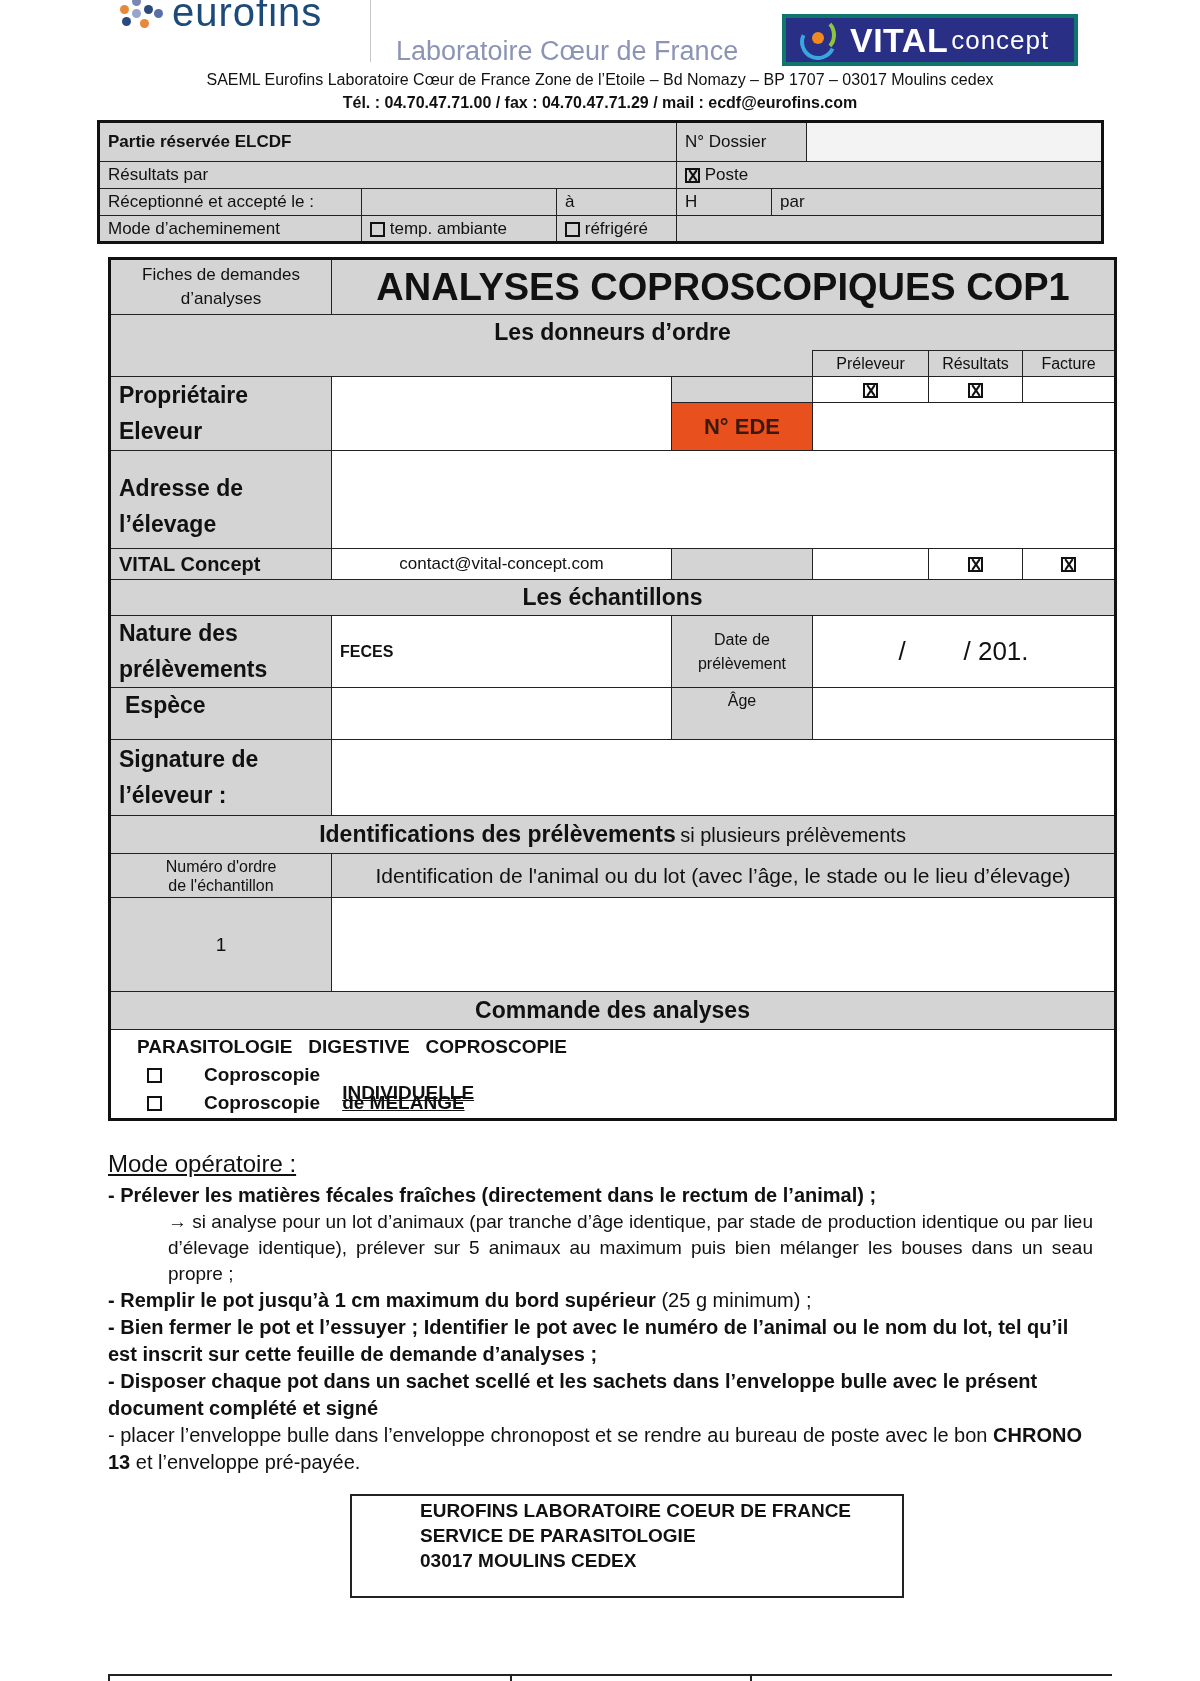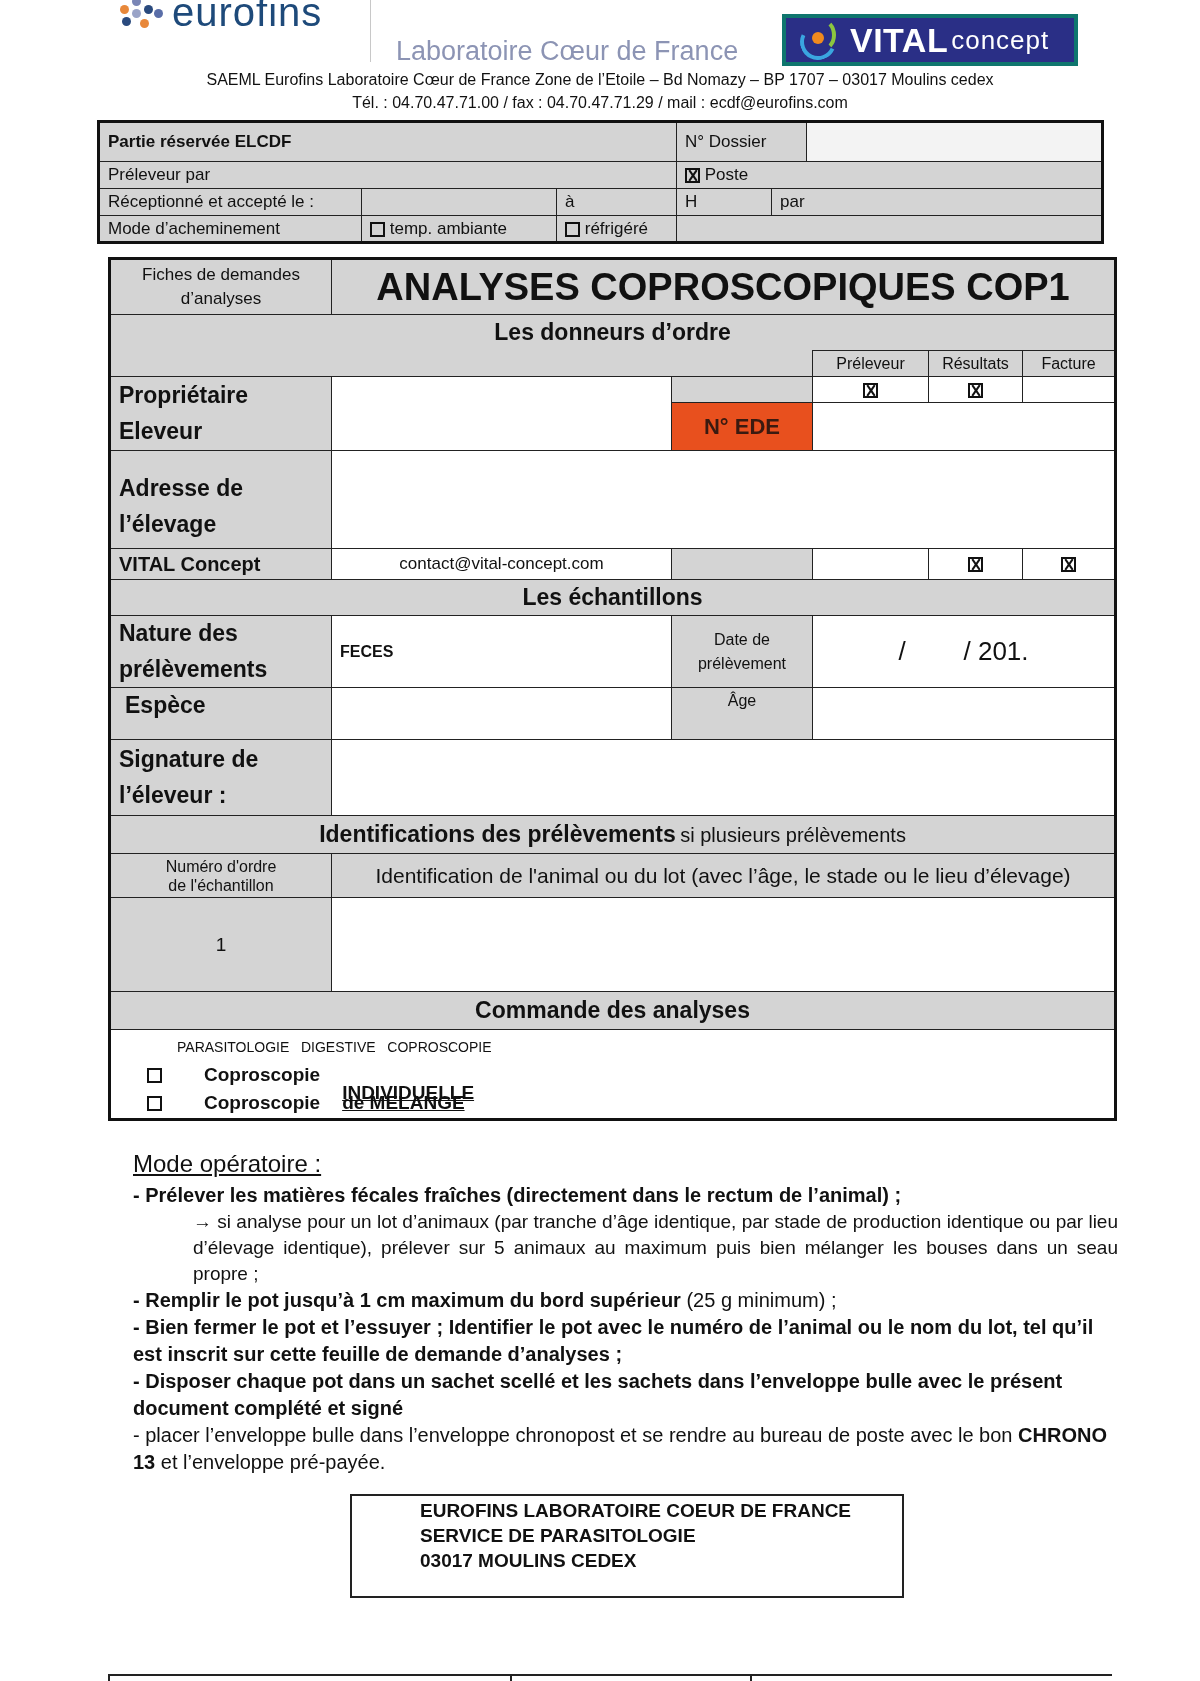--- a/index.html
+++ b/index.html
@@ -37,21 +37,21 @@
   .lbl-big { font-family: "Liberation Sans", sans-serif; font-weight: bold; font-size: 23px; line-height: 1.55; }
   .sec-title { font-family: "Liberation Sans", sans-serif; font-weight: bold; font-size: 23px; text-align: center; }
   .small { font-size: 16px; }
   .center { text-align: center; }
   .chk { display: inline-block; width: 15px; height: 15px; border: 2px solid #111; position: relative; vertical-align: middle; }
   .chk.x::before, .chk.x::after { content: ""; position: absolute; left: 5px; top: -1px; width: 2px; height: 13px; background: #111; }
   .chk.x::before { transform: rotate(35deg); }
   .chk.x::after { transform: rotate(-35deg); }
 
   
-  .inst { left: 133px; top: 1150px; width: 985px; font-family: "Liberation Sans", sans-serif; }
+  .inst { left: 108px; top: 1150px; width: 985px; font-family: "Liberation Sans", sans-serif; }
   .inst-title { font-size: 24px; text-decoration: underline; margin-bottom: 4px; }
   .inst p { font-size: 20px; line-height: 27px; }
   .inst .b { font-weight: bold; }
   .inst .sub { padding-left: 60px; text-align: justify; text-align-last: left; font-size: 19px; line-height: 26px; }
 
   .address-box { left: 350px; top: 1494px; width: 554px; height: 104px; border: 2px solid #222; padding: 2px 0 0 68px; font-family: "Liberation Sans", sans-serif; font-weight: bold; font-size: 19px; line-height: 25px; }
 
   .bottom-table { left: 108px; top: 1674px; width: 1004px; height: 12px; border-top: 2px solid #222; }
   .bottom-table .sep { position: absolute; top: 0; width: 2px; height: 12px; background: #222; }
 </style>
@@ -76,39 +76,39 @@
 <div class="abs vital-logo">
   <div class="vital-swirl">
     <div style="position:absolute;left:14px;top:14px;width:12px;height:12px;border-radius:50%;background:#f08a1e;"></div>
     <div style="position:absolute;left:2px;top:6px;width:36px;height:36px;border-radius:50%;border:4px solid transparent;border-bottom-color:#3aa6e0;border-left-color:#3aa6e0;transform:rotate(-20deg);"></div>
     <div style="position:absolute;left:8px;top:0px;width:30px;height:34px;border-radius:50%;border:4px solid transparent;border-right-color:#8cc63f;"></div>
   </div>
   <span class="vital-bold">VITAL</span>
   <span class="vital-light">concept</span>
 </div>
 <div class="abs addr-line" style="top:71px;">SAEML Eurofins Laboratoire Cœur de France Zone de l’Etoile – Bd Nomazy – BP 1707 – 03017 Moulins cedex</div>
-<div class="abs addr-line" style="top:94px;">Tél. : 04.70.47.71.00 / fax : 04.70.47.71.29 / mail : ecdf@eurofins.com</div>
+<div class="abs addr-line" style="top:94px;font-weight:bold;">Tél. : 04.70.47.71.00 / fax : 04.70.47.71.29 / mail : ecdf@eurofins.com</div>
 
 <table class="abs t1 grey">
   <colgroup>
     <col style="width:263px">
       <col style="width:195px">
       <col style="width:120px">
       <col style="width:95px">
       <col style="width:35px">
       <col style="width:296px">
   </colgroup>
   <tbody>
       <tr class="row0">
     <td colspan="3" style="font-weight:bold;">Partie réservée ELCDF</td>
     <td colspan="2">N° Dossier</td>
     <td class="white" style="background:#f3f3f3;"></td>
   </tr>
   <tr>
-    <td colspan="3">Préleveur par</td>
+    <td colspan="3">Résultats par</td>
     <td colspan="3">
       <span class="chk x"></span>
       <span>Poste</span>
     </td>
   </tr>
   <tr>
     <td>Réceptionné et accepté le :</td>
     <td></td>
     <td>à</td>
     <td>H</td>
@@ -234,21 +234,21 @@
   <tr style="height:94px;">
     <td class="grey center" style="font-size:19px;">1</td>
     <td colspan="6" class="white"></td>
   </tr>
 
   <tr style="height:38px;">
     <td colspan="7" class="grey sec-title">Commande des analyses</td>
   </tr>
   <tr style="height:90px;">
     <td colspan="7" class="white" style="vertical-align:top;padding:3px 0 0 26px;font-family:'Liberation Sans',sans-serif;">
-      <div style="font-weight:normal;font-size:14px;line-height:28px;white-space:pre;margin-left:40px;">PARASITOLOGIE   DIGESTIVE   COPROSCOPIE</div>
+      <div style="font-weight:bold;font-size:19px;line-height:28px;white-space:pre;">PARASITOLOGIE   DIGESTIVE   COPROSCOPIE</div>
       <div style="display:flex;align-items:center;height:28px;font-size:19px;">
         <span class="chk" style="margin-left:10px;margin-right:42px;"></span>
         <span style="font-weight:bold;margin-right:22px;">Coproscopie</span>
         <span style="font-weight:bold;text-decoration:underline;margin-top:36px;">INDIVIDUELLE</span>
       </div>
       <div style="display:flex;align-items:center;height:28px;font-size:19px;">
         <span class="chk" style="margin-left:10px;margin-right:42px;"></span>
         <span style="font-weight:bold;margin-right:22px;">Coproscopie</span>
         <span style="font-weight:bold;text-decoration:underline;">de MELANGE</span>
       </div>

